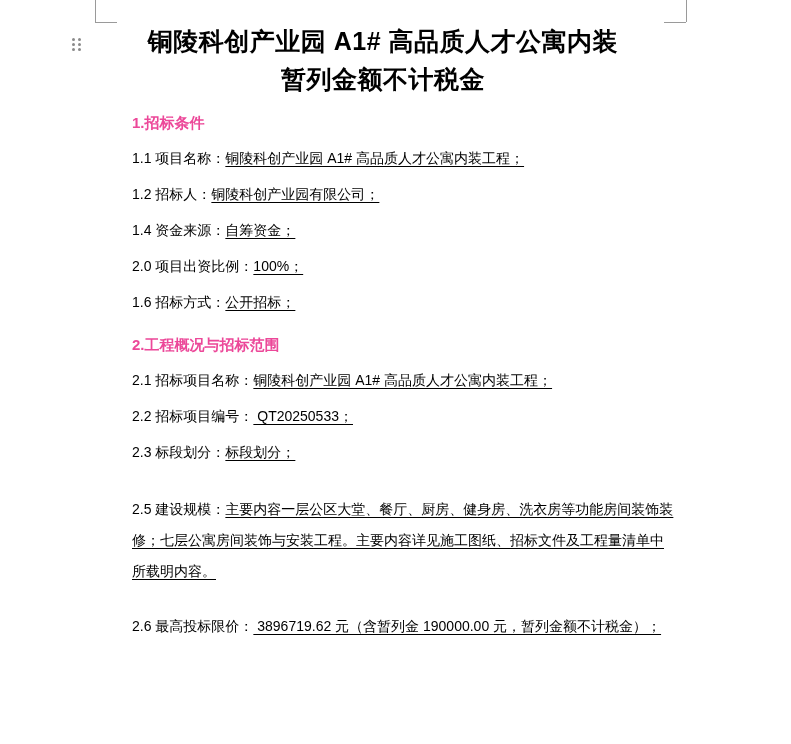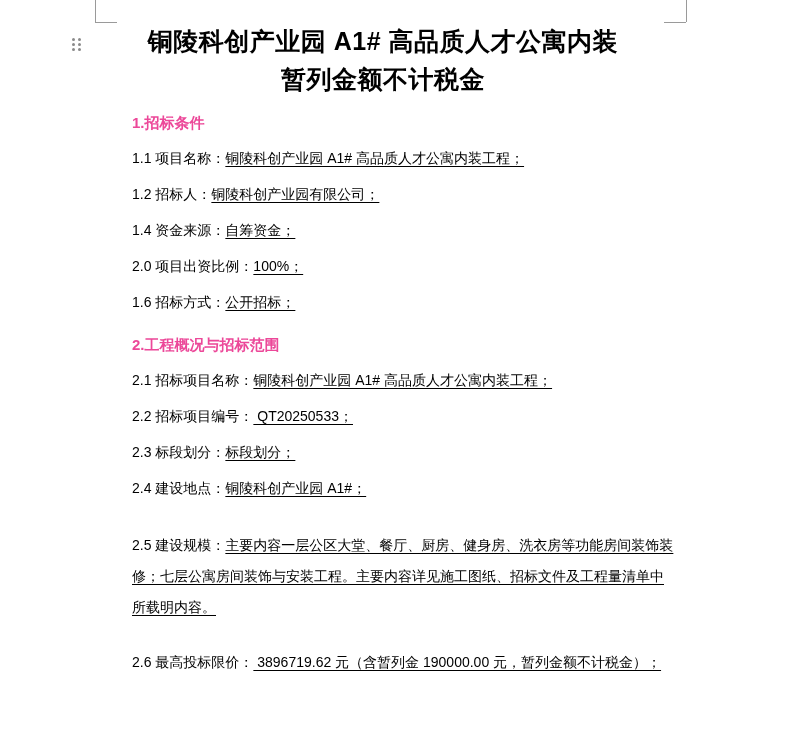--- a/index.html
+++ b/index.html
@@ -155,21 +155,20 @@
 
     <div class="section">
       <div class="section-heading">2.工程概况与招标范围</div>
 
       <p class="para"><span>2.1 招标项目名称：</span><span class="u">铜陵科创产业园 A1# 高品质人才公寓内装工程；</span></p>
 
       <p class="para"><span>2.2 招标项目编号：</span><span class="u"> QT20250533；</span></p>
 
       <p class="para"><span>2.3 标段划分：</span><span class="u">标段划分；</span></p>
 
-      <p class="para"><span>2.4 建设地点：</span><span class="u">铜陵科创产业园 A1#；</span></p>
 
       <p class="para wrap"><span class="lead">2.5 建设规模：</span><span class="u">主要内容一层公区大堂、餐厅、厨房、健身房、洗衣房等功能房间装饰装修；七层公寓房间装饰与安装工程。主要内容详见施工图纸、招标文件及工程量清单中所载明内容。</span></p>
 
       <p class="para wrap"><span class="lead">2.6 最高投标限价：</span><span class="u"> 3896719.62 元（含暂列金 190000.00 元，暂列金额不计税金）；</span></p>
     </div>
 
   </div>
 </div>
 
 </body></html>

